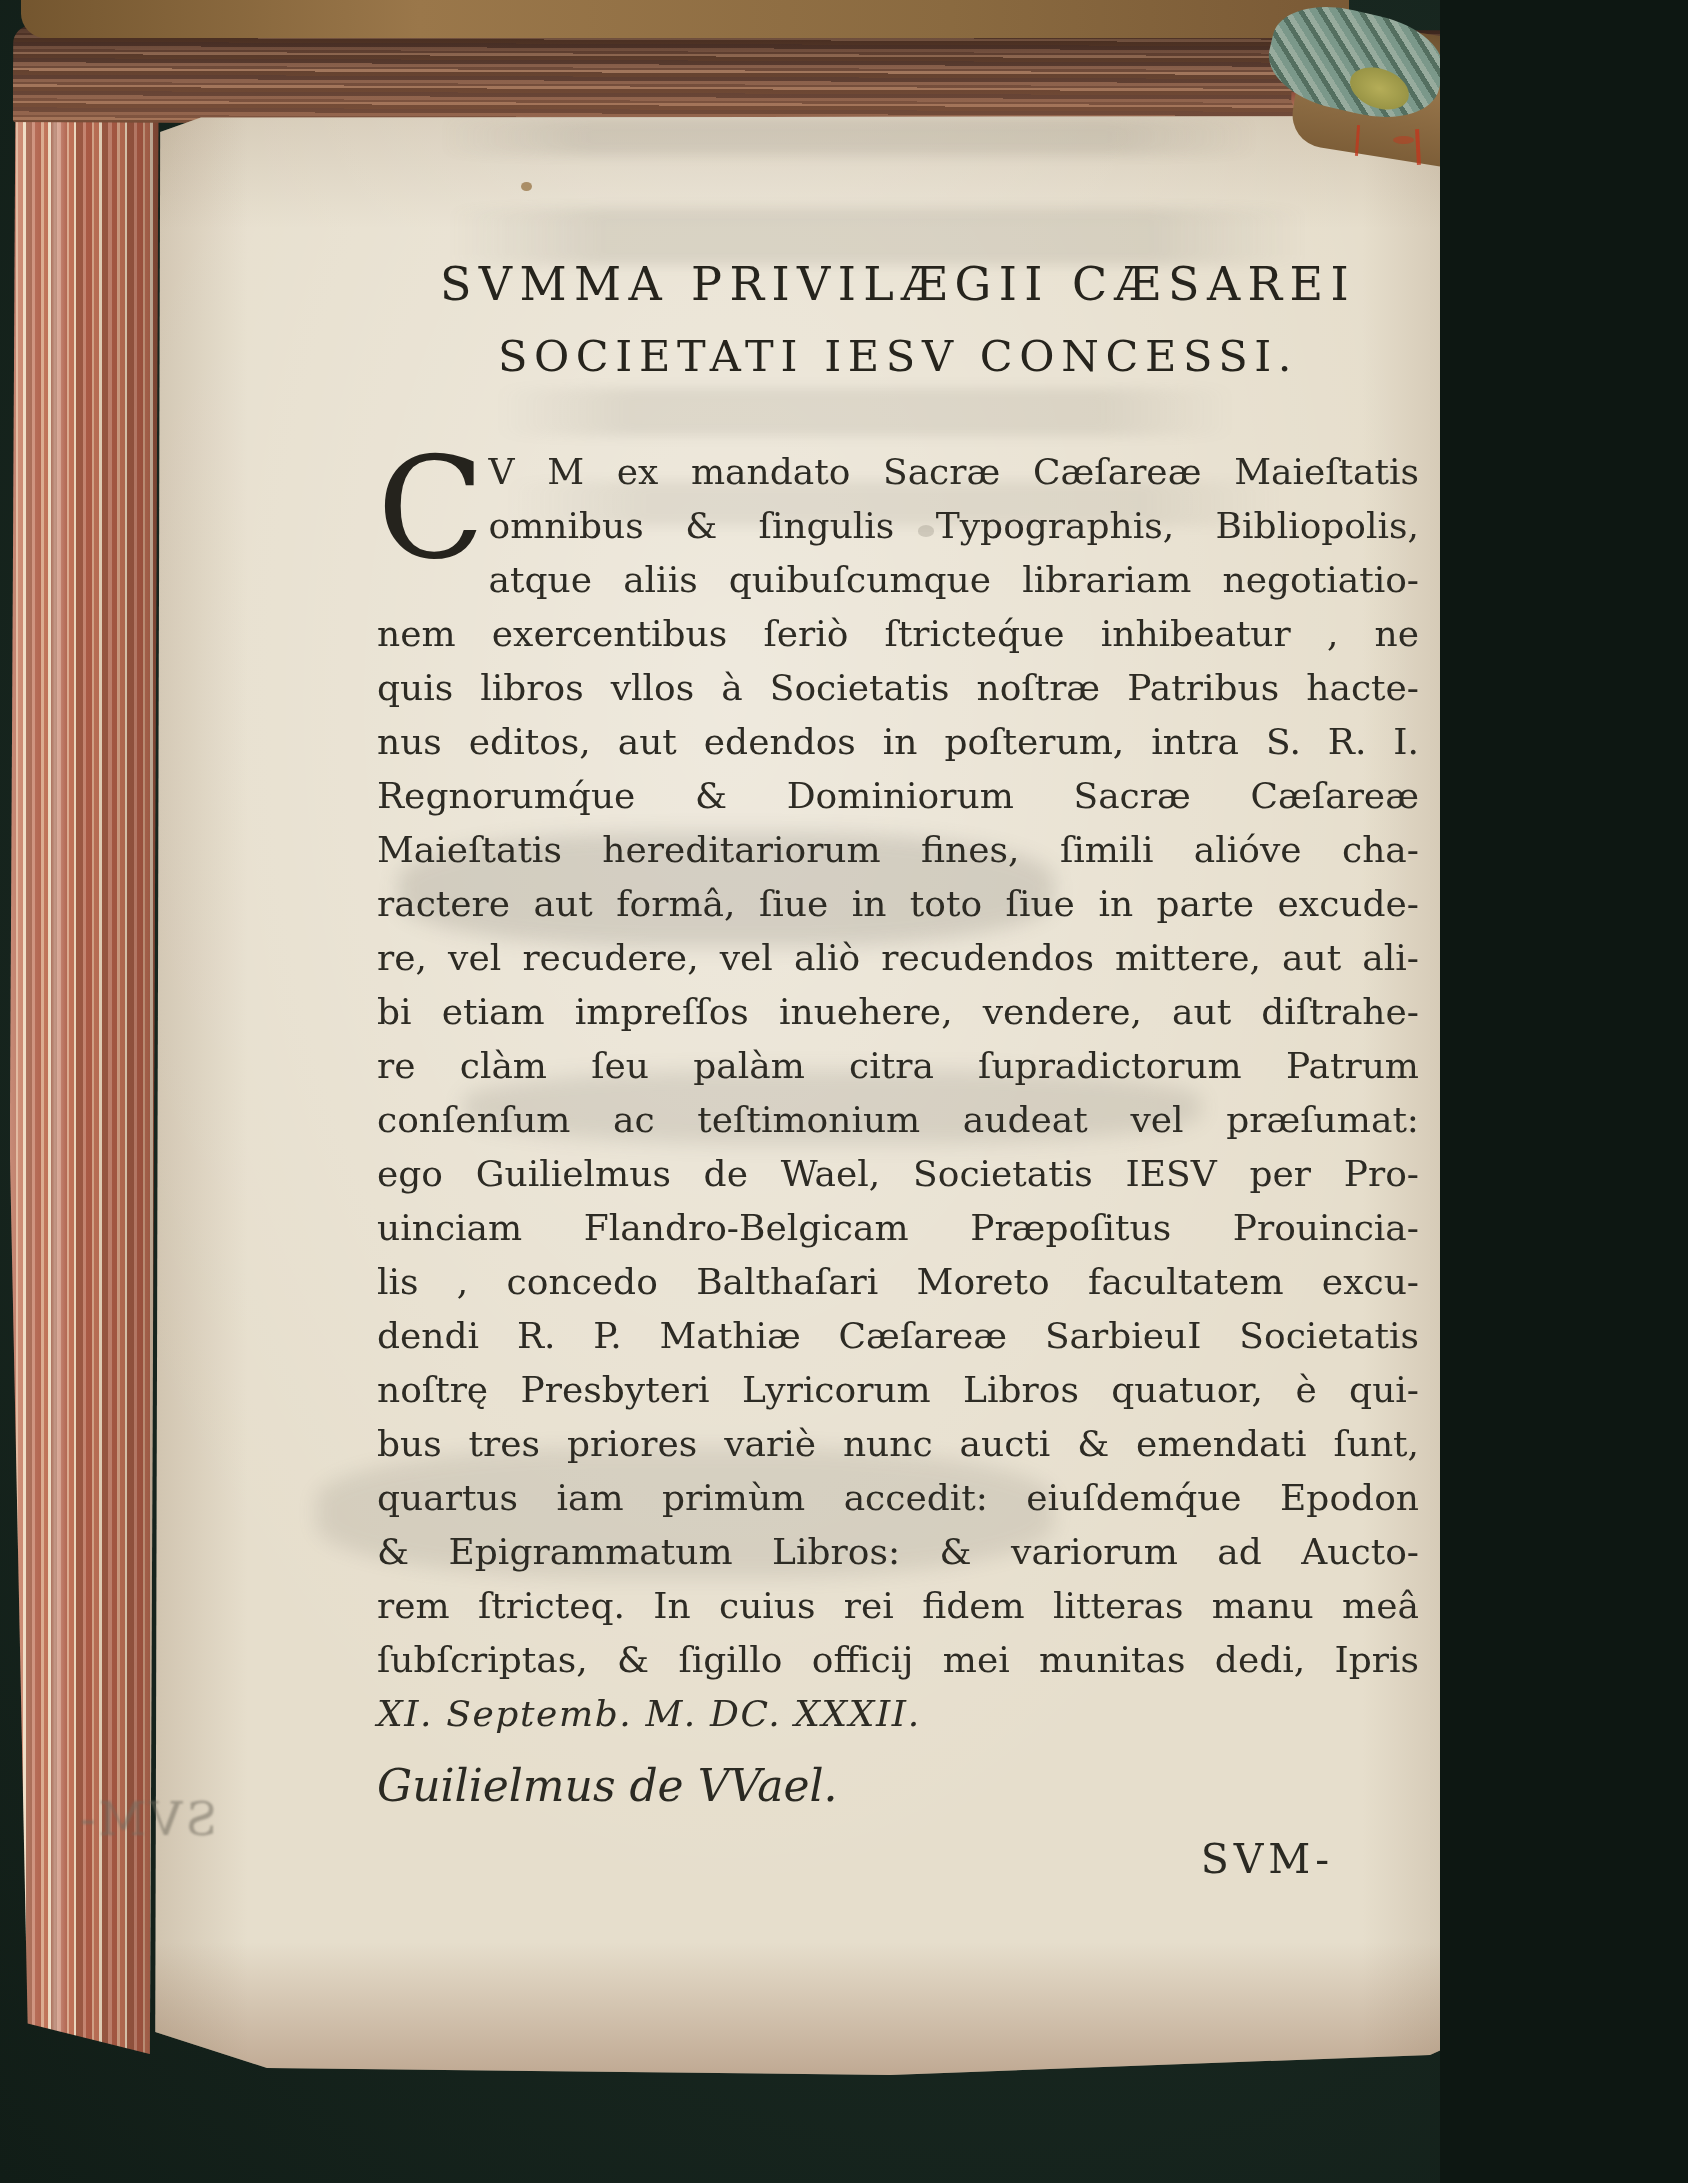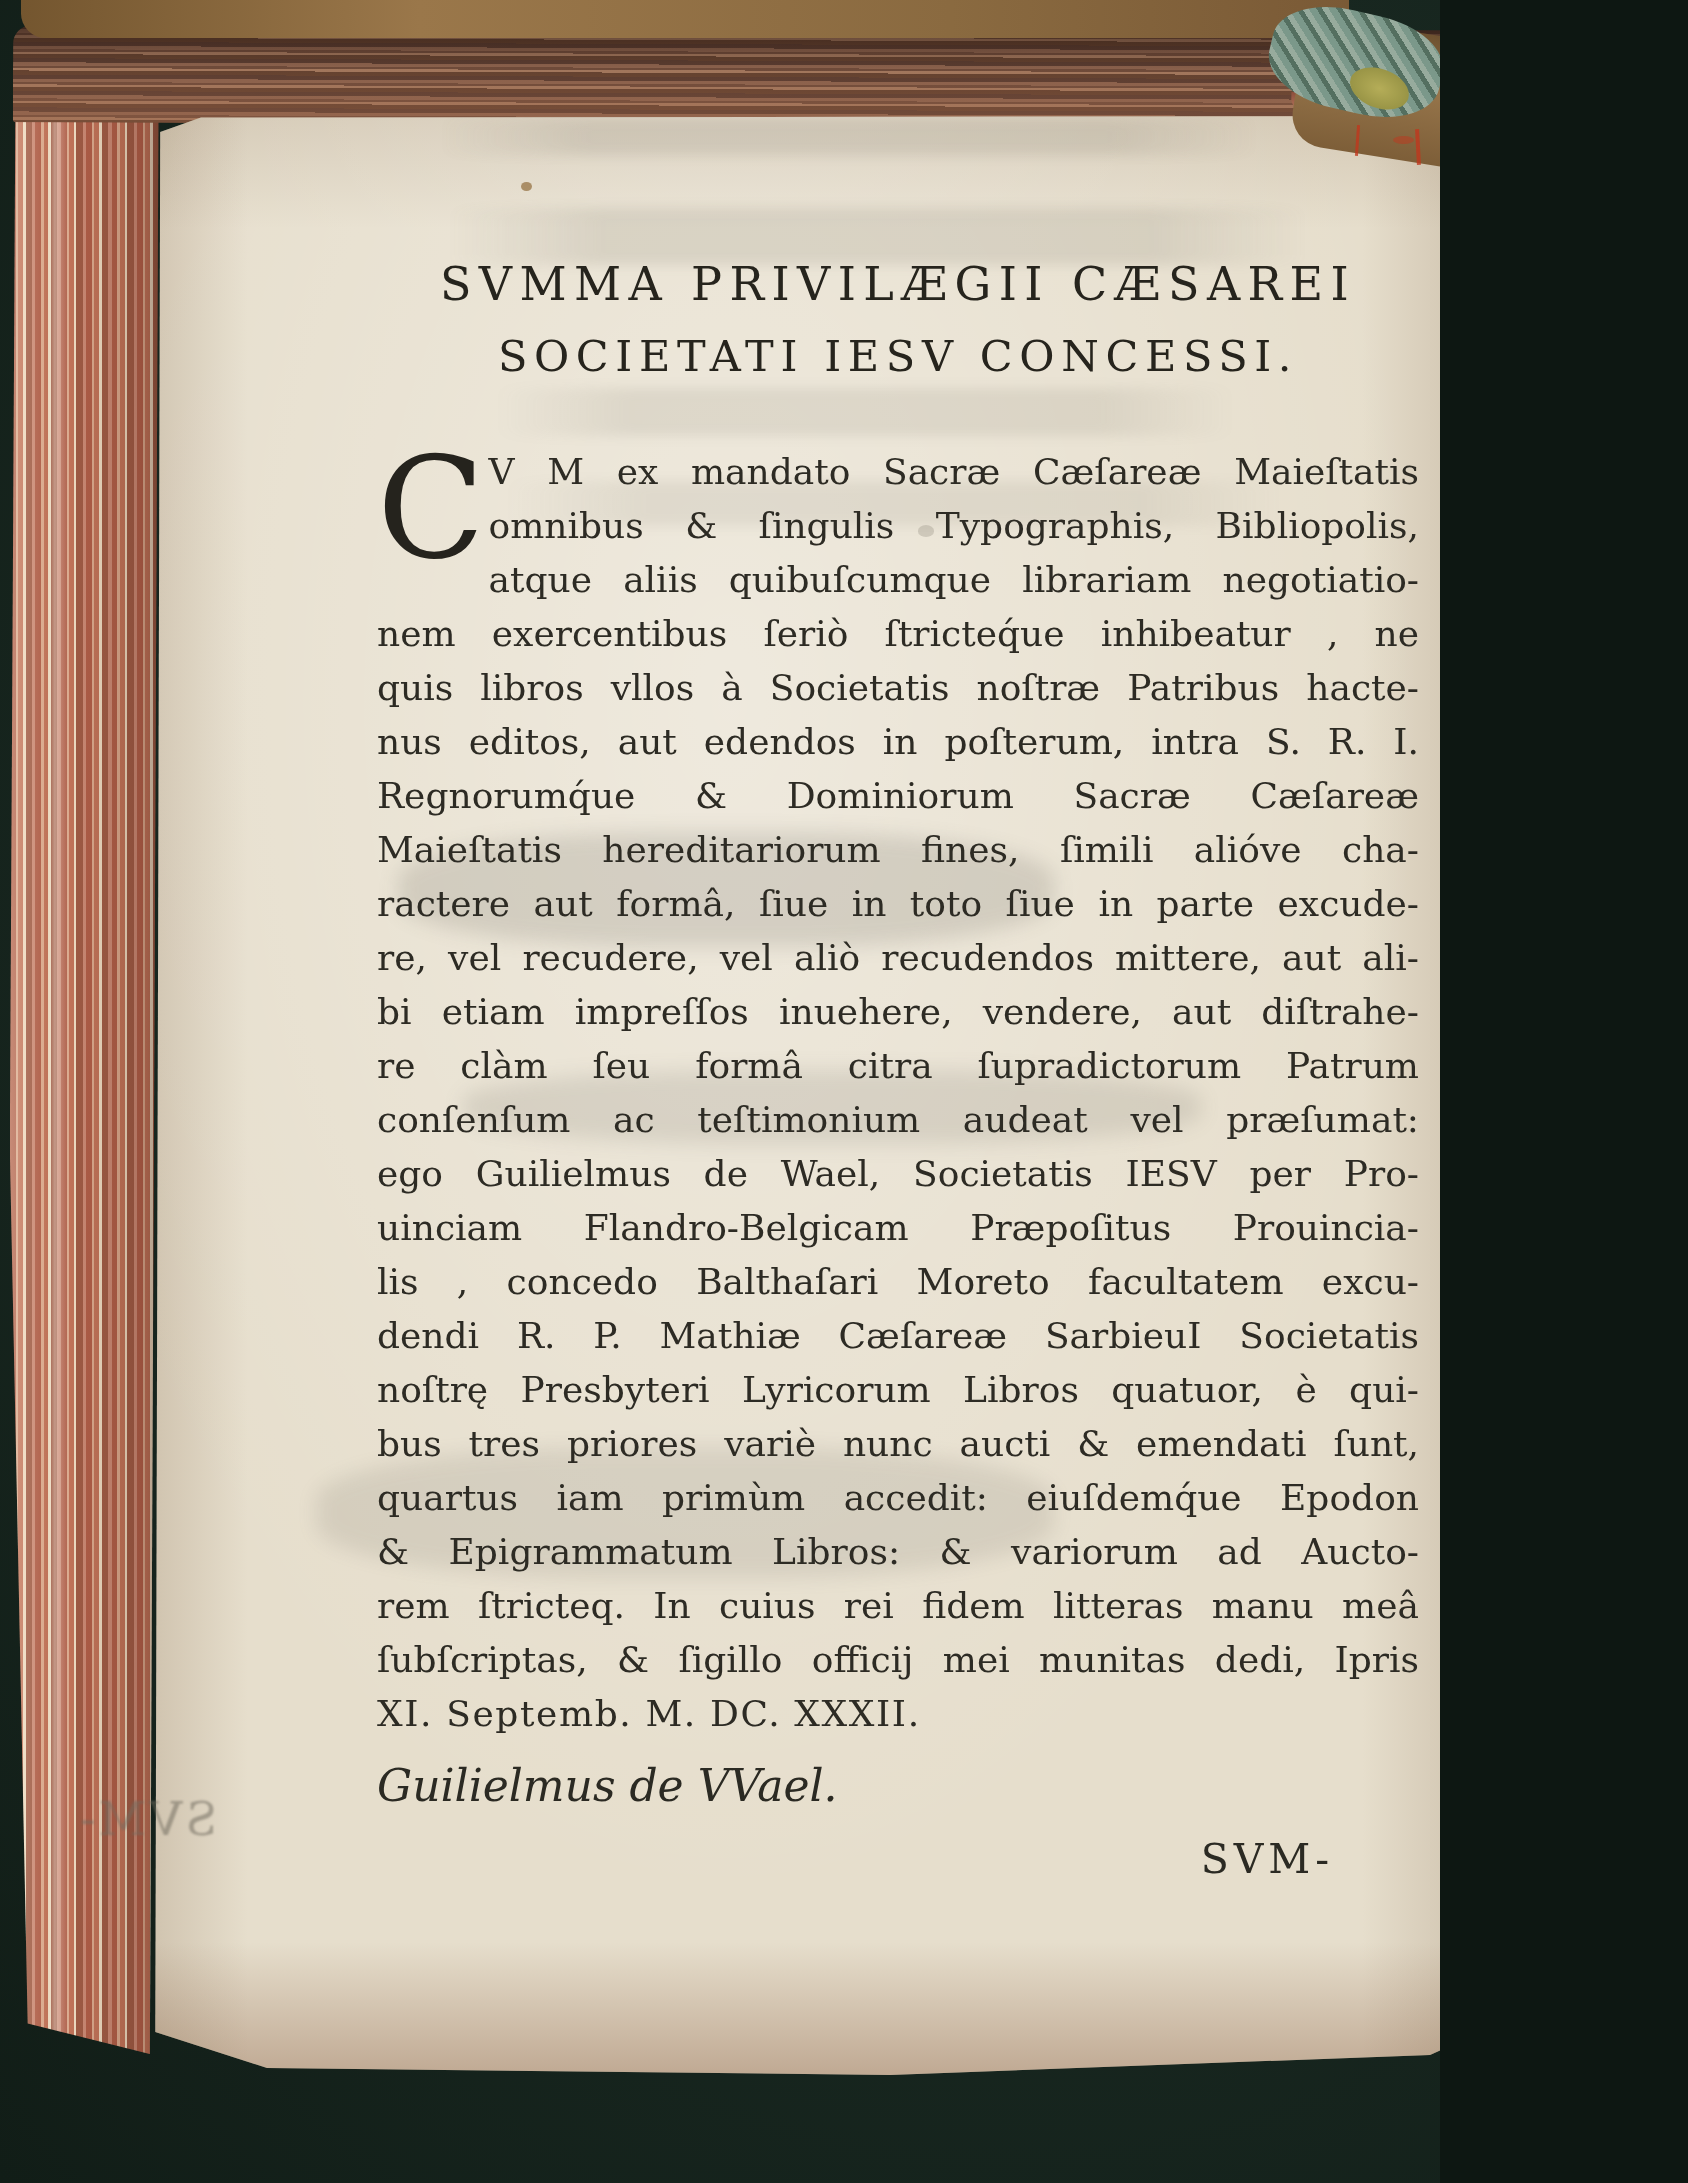--- a/index.html
+++ b/index.html
@@ -55,21 +55,21 @@
   .wash{z-index:4;filter:blur(9.8px);background:rgba(100,95,85,.30);border-radius:40%;}
   .mirror-catch{left:57px;top:1792px;width:180px;height:54px;z-index:8;
     transform:scaleX(-1);filter:blur(1.2px);
     font-size:46px;color:rgba(115,110,96,.55);letter-spacing:3.3px;text-align:center;}
   .heading{left:225px;width:1042px;text-align:center;color:#26241d;z-index:9;}
   .h1{top:146px;font-size:46px;letter-spacing:7.4px;}
   .h2{top:220px;font-size:43px;letter-spacing:6.6px;text-align:center;}
   .textblock{left:225px;top:334px;width:1042px;z-index:9;font-size:36px;}
   .dropcap{float:left;width:100px;height:108px;font-size:141px;line-height:120px;margin:3.3px 11.5px 0 0;color:#25231d;}
   .bl{height:54px;line-height:54px;text-align:justify;text-align-last:justify;text-justify:inter-word;color:#2d2b24;}
-  .bl.no-just{text-align:center;text-align-last:left;letter-spacing:1.6px;}
+  .bl.no-just{text-align:center;text-align-last:left;letter-spacing:1.6px;font-style:italic;}
   .sig{left:225px;top:1649px;width:964px;z-index:9;text-align:left;font-style:italic;font-size:44px;color:#2b2a23;}
   .catch{left:225px;top:1724px;width:957px;z-index:9;text-align:right;font-size:41px;letter-spacing:4.9px;color:#2b2a23;}
 </style>
 </head>
 <body>
 
 <div class="scene">
 
   <div class="abs fore-edge"></div>
   <div class="abs top-edge"></div>
@@ -112,21 +112,21 @@
       <div class="bl">omnibus &amp; ſingulis Typographis, Bibliopolis,</div>
       <div class="bl">atque aliis quibuſcumque librariam negotiatio-</div>
       <div class="bl">nem exercentibus ſeriò ſtricteq́ue inhibeatur , ne</div>
       <div class="bl">quis libros vllos à Societatis noſtræ Patribus hacte-</div>
       <div class="bl">nus editos, aut edendos in poſterum, intra S. R. I.</div>
       <div class="bl">Regnorumq́ue &amp; Dominiorum Sacræ Cæſareæ</div>
       <div class="bl">Maieſtatis hereditariorum fines, ſimili alióve cha-</div>
       <div class="bl">ractere aut formâ, ſiue in toto ſiue in parte excude-</div>
       <div class="bl">re, vel recudere, vel aliò recudendos mittere, aut ali-</div>
       <div class="bl">bi etiam impreſſos inuehere, vendere, aut diſtrahe-</div>
-      <div class="bl">re clàm ſeu formâ citra ſupradictorum Patrum</div>
+      <div class="bl">re clàm ſeu palàm citra ſupradictorum Patrum</div>
       <div class="bl">conſenſum ac teſtimonium audeat vel præſumat:</div>
       <div class="bl">ego Guilielmus de Wael, Societatis IESV per Pro-</div>
       <div class="bl">uinciam Flandro-Belgicam Præpoſitus Prouincia-</div>
       <div class="bl">lis , concedo Balthaſari Moreto facultatem excu-</div>
       <div class="bl">dendi R. P. Mathiæ Cæſareæ SarbieuI Societatis</div>
       <div class="bl">noſtrę Presbyteri Lyricorum Libros quatuor, è qui-</div>
       <div class="bl">bus tres priores variè nunc aucti &amp; emendati ſunt,</div>
       <div class="bl">quartus iam primùm accedit: eiuſdemq́ue Epodon</div>
       <div class="bl">&amp; Epigrammatum Libros: &amp; variorum ad Aucto-</div>
       <div class="bl">rem ſtricteq. In cuius rei fidem litteras manu meâ</div>

